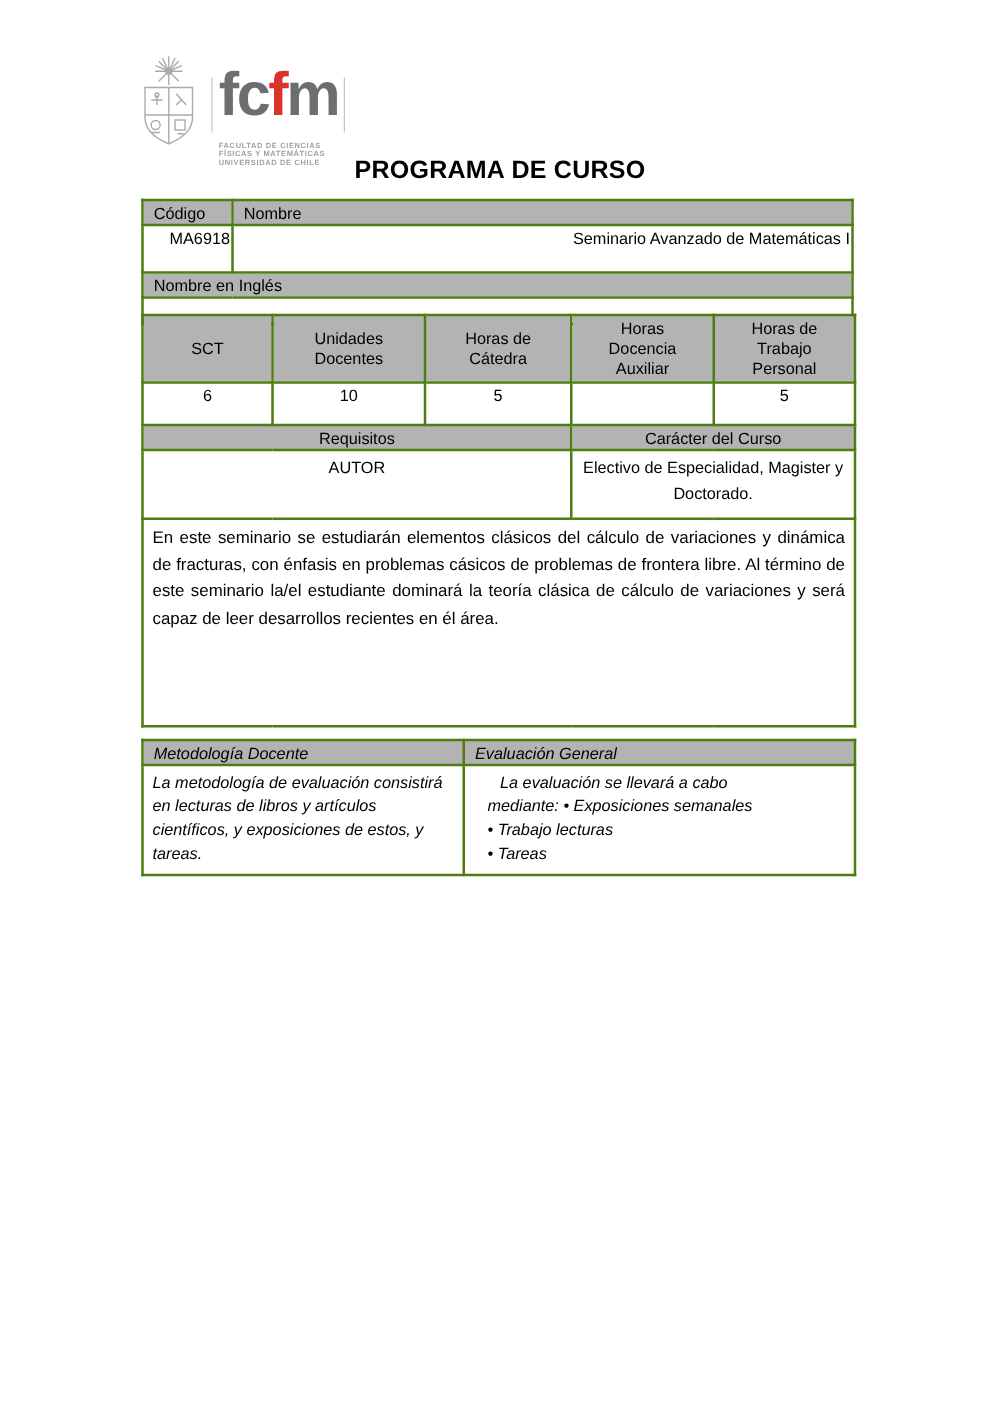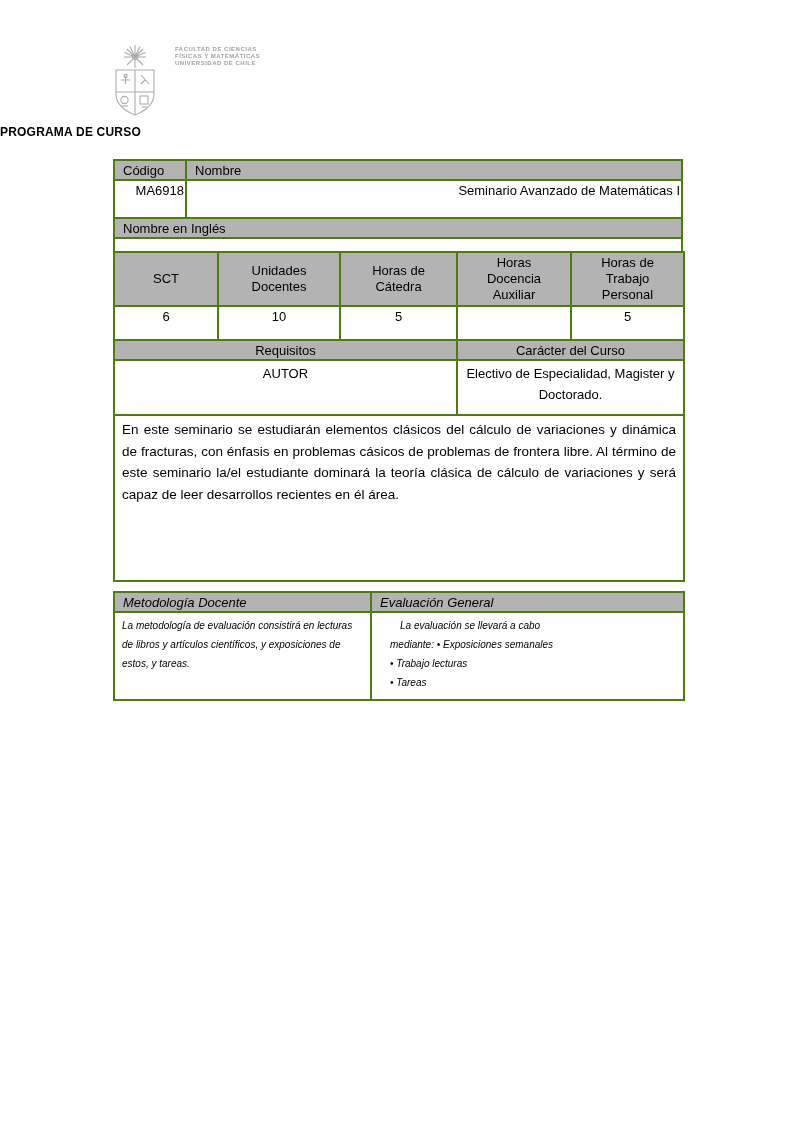--- a/index.html
+++ b/index.html
@@ -20,22 +20,22 @@
   }
   .wm-gray { color:#6d6e71; }
   .wm-red  { color:#d9332b; }
   .logo-sub {
     margin-top:4px; padding-left:6px;
     font-size:6px; line-height:7px; letter-spacing:0.5px; color:#9ea2a5; font-weight:bold;
   }
 
   
   .doc-title {
-    position:absolute; left:0; right:0; top:125px; text-align:left;
-    font-size:12px; font-weight:bold; letter-spacing:0.2px;
+    position:absolute; left:0; right:0; top:125px; text-align:center;
+    font-size:20px; font-weight:bold; letter-spacing:0.2px;
   }
 
   
   table { border-collapse:collapse; table-layout:fixed; position:absolute; left:113px; width:570px; }
   td, th { border:2px solid #4d7c0f; font-weight:normal; font-size:13px; overflow:hidden; }
   .gray { background:#b3b3b3; }
   .lbl-left   { text-align:left; padding:1px 4px 1px 8px; height:16px; vertical-align:middle; }
   .lbl-center { text-align:center; padding:1px 4px; height:16px; vertical-align:middle;margin-left:29px; }
   .val-center { text-align:center; vertical-align:top; padding-top:2px; }
   .prewrap { white-space:pre-line; }
@@ -49,21 +49,21 @@
   .hdrSCT td { height:50px; text-align:center; vertical-align:middle; line-height:16px; }
   .rowVals td { height:29px; }
   .rowAutor td { height:50px; line-height:21px;margin-top:11px; }
   .rowResult td { height:158px; }
   .paragraph {
     vertical-align:top; text-align:justify;
     font-size:13.5px; line-height:21.5px; padding:3px 7px;
   }
 
   .tblC .body-cell {
-    vertical-align:top; font-size:10px; line-height:19px; height:80px;
+    vertical-align:top; font-size:13px; line-height:19px; height:80px;
     padding:3px 6px 3px 7px;
   }
   .eval-cell { padding-left:18px !important; }
   .eval-line-first { padding-left:10px; }
 </style>
 </head>
 <body>
 
 <div class="page">
 
@@ -94,20 +94,25 @@
         <path d="M13 36 h9 M17.5 32 v8"></path>
         <circle cx="17.5" cy="32" r="1.6"></circle>
         <path d="M33 31 l8 9 M33 40 l4 -4"></path>
         <circle cx="16.5" cy="56" r="3.6"></circle>
         <path d="M13 62 h7"></path>
         <rect x="32" y="52" width="8" height="8"></rect>
         <path d="M34 63 h5"></path>
       </g>
     </svg>
     <div class="logo-right">
+      <div class="wordmark-row">
+        <span class="wm-rule"></span>
+        <span class="wordmark"><span class="wm-gray">fc</span><span class="wm-red">f</span><span class="wm-gray">m</span></span>
+        <span class="wm-rule"></span>
+      </div>
       <div class="logo-sub">
         <div>FACULTAD DE CIENCIAS</div>
         <div>FÍSICAS Y MATEMÁTICAS</div>
         <div>UNIVERSIDAD DE CHILE</div>
       </div>
     </div>
   </div>
 
   <div class="doc-title">PROGRAMA DE CURSO</div>
 

